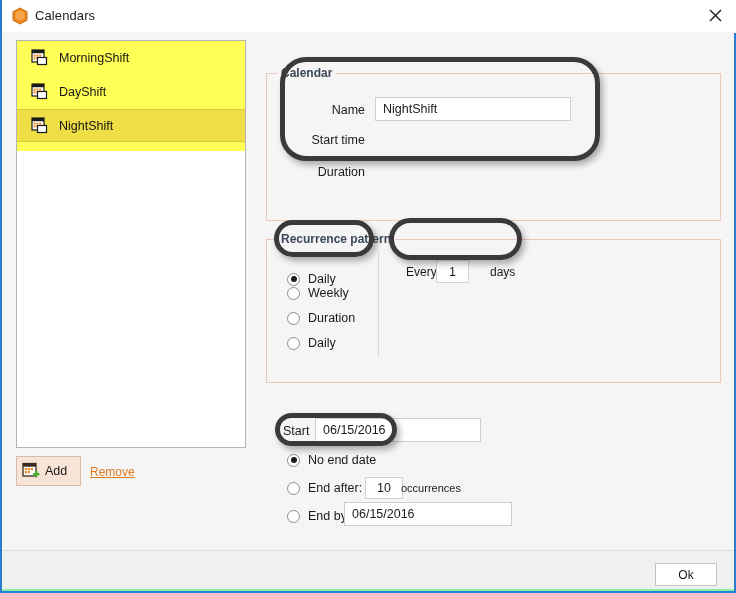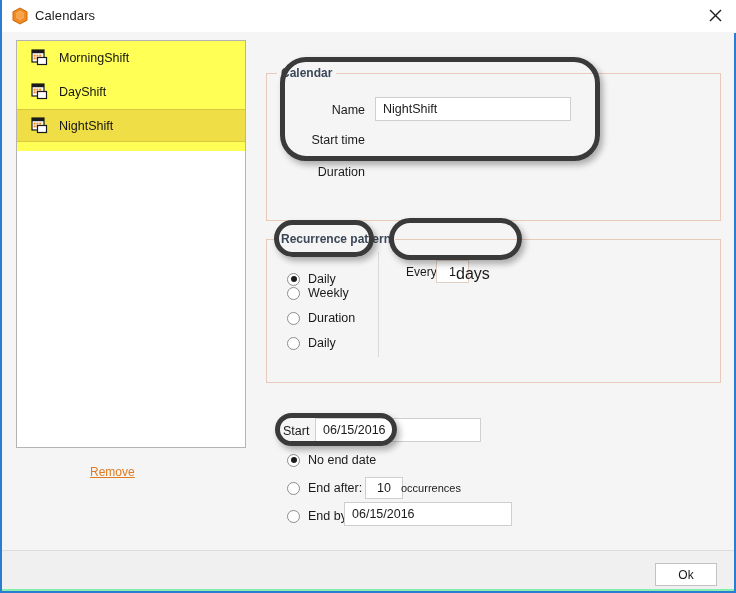--- a/index.html
+++ b/index.html
@@ -264,21 +264,21 @@
 
   #pattern-divider {
     position: absolute;
     left: 376px; top: 220px;
     width: 1px; height: 105px;
     background: #d9d9d9;
   }
 
   #every-label { position: absolute; left: 404px; top: 233px; font-size: 12px; color: #1a1a1a; text-align: right; }
   #every-input { left: 434px; top: 228px; width: 33px; height: 23px; padding-left: 0; justify-content: center; border-color:#e0cfc4; }
-  #days-label  { position: absolute; left: 454px; top: 233px; font-size: 16px; color: #1a1a1a; }
+  #days-label  { position: absolute; left: 488px; top: 233px; font-size: 12px; color: #1a1a1a; }
 
   
   #start-label { position: absolute; left: 281px; top: 392px; font-size: 12.5px; color: #1a1a1a; }
   #start-input { left: 313px; top: 386px; width: 166px; height: 24px; }
 
   #rb-noend    { left: 285px; top: 421px; }
   #rb-endafter { left: 285px; top: 449px; }
   #endafter-input { left: 356px; top: 445px; width: 38px; height: 22px; padding-left: 0; justify-content: center; margin-left: 7px; }
   #occurrences-label { position: absolute; left: 399px; top: 450px; font-size: 11px; color: #1a1a1a; }
 
@@ -392,20 +392,36 @@
             <rect x="8.2" y="5.6" width="2" height="2" fill="#f08a21"></rect>
             <rect x="2.6" y="8.4" width="2" height="2" fill="#f08a21"></rect>
             <rect x="5.4" y="8.4" width="2" height="2" fill="#f08a21"></rect>
             <rect x="6.5" y="8.5" width="9" height="7" fill="#ffffff" stroke="#1a1a1a" stroke-width="1.2"></rect>
           </svg>
         </span>
         <span class="item-label">NightShift</span>
       </div>
     </div>
 
+    <div id="add-button">
+      <span class="add-icon">
+        <svg width="18" height="18" viewBox="0 0 18 18">
+          <rect x="1" y="1.5" width="13" height="12.5" fill="#ffffff" stroke="#3a2a1a" stroke-width="1.3"></rect>
+          <rect x="1" y="1.5" width="13" height="3.2" fill="#3a2a1a"></rect>
+          <rect x="2.8" y="6" width="2.2" height="2.2" fill="#f08a21"></rect>
+          <rect x="5.8" y="6" width="2.2" height="2.2" fill="#f08a21"></rect>
+          <rect x="8.8" y="6" width="2.2" height="2.2" fill="#f08a21"></rect>
+          <rect x="2.8" y="9" width="2.2" height="2.2" fill="#f08a21"></rect>
+          <rect x="5.8" y="9" width="2.2" height="2.2" fill="#f08a21"></rect>
+          <rect x="11" y="11" width="6.5" height="2.3" fill="#4caf33"></rect>
+          <rect x="13.1" y="8.9" width="2.3" height="6.5" fill="#4caf33"></rect>
+        </svg>
+      </span>
+      <span class="add-label">Add</span>
+    </div>
     <span id="remove-link">Remove</span>
 
     <div class="groupbox" id="gb-calendar">
       <span class="gb-title">Calendar</span>
     </div>
 
     <span class="flabel" id="name-label" style="position:absolute;">Name</span>
     <div class="textbox" id="name-input" style="position:absolute;">NightShift</div>
 
     <span class="flabel" id="starttime-label" style="position:absolute;">Start time</span>

